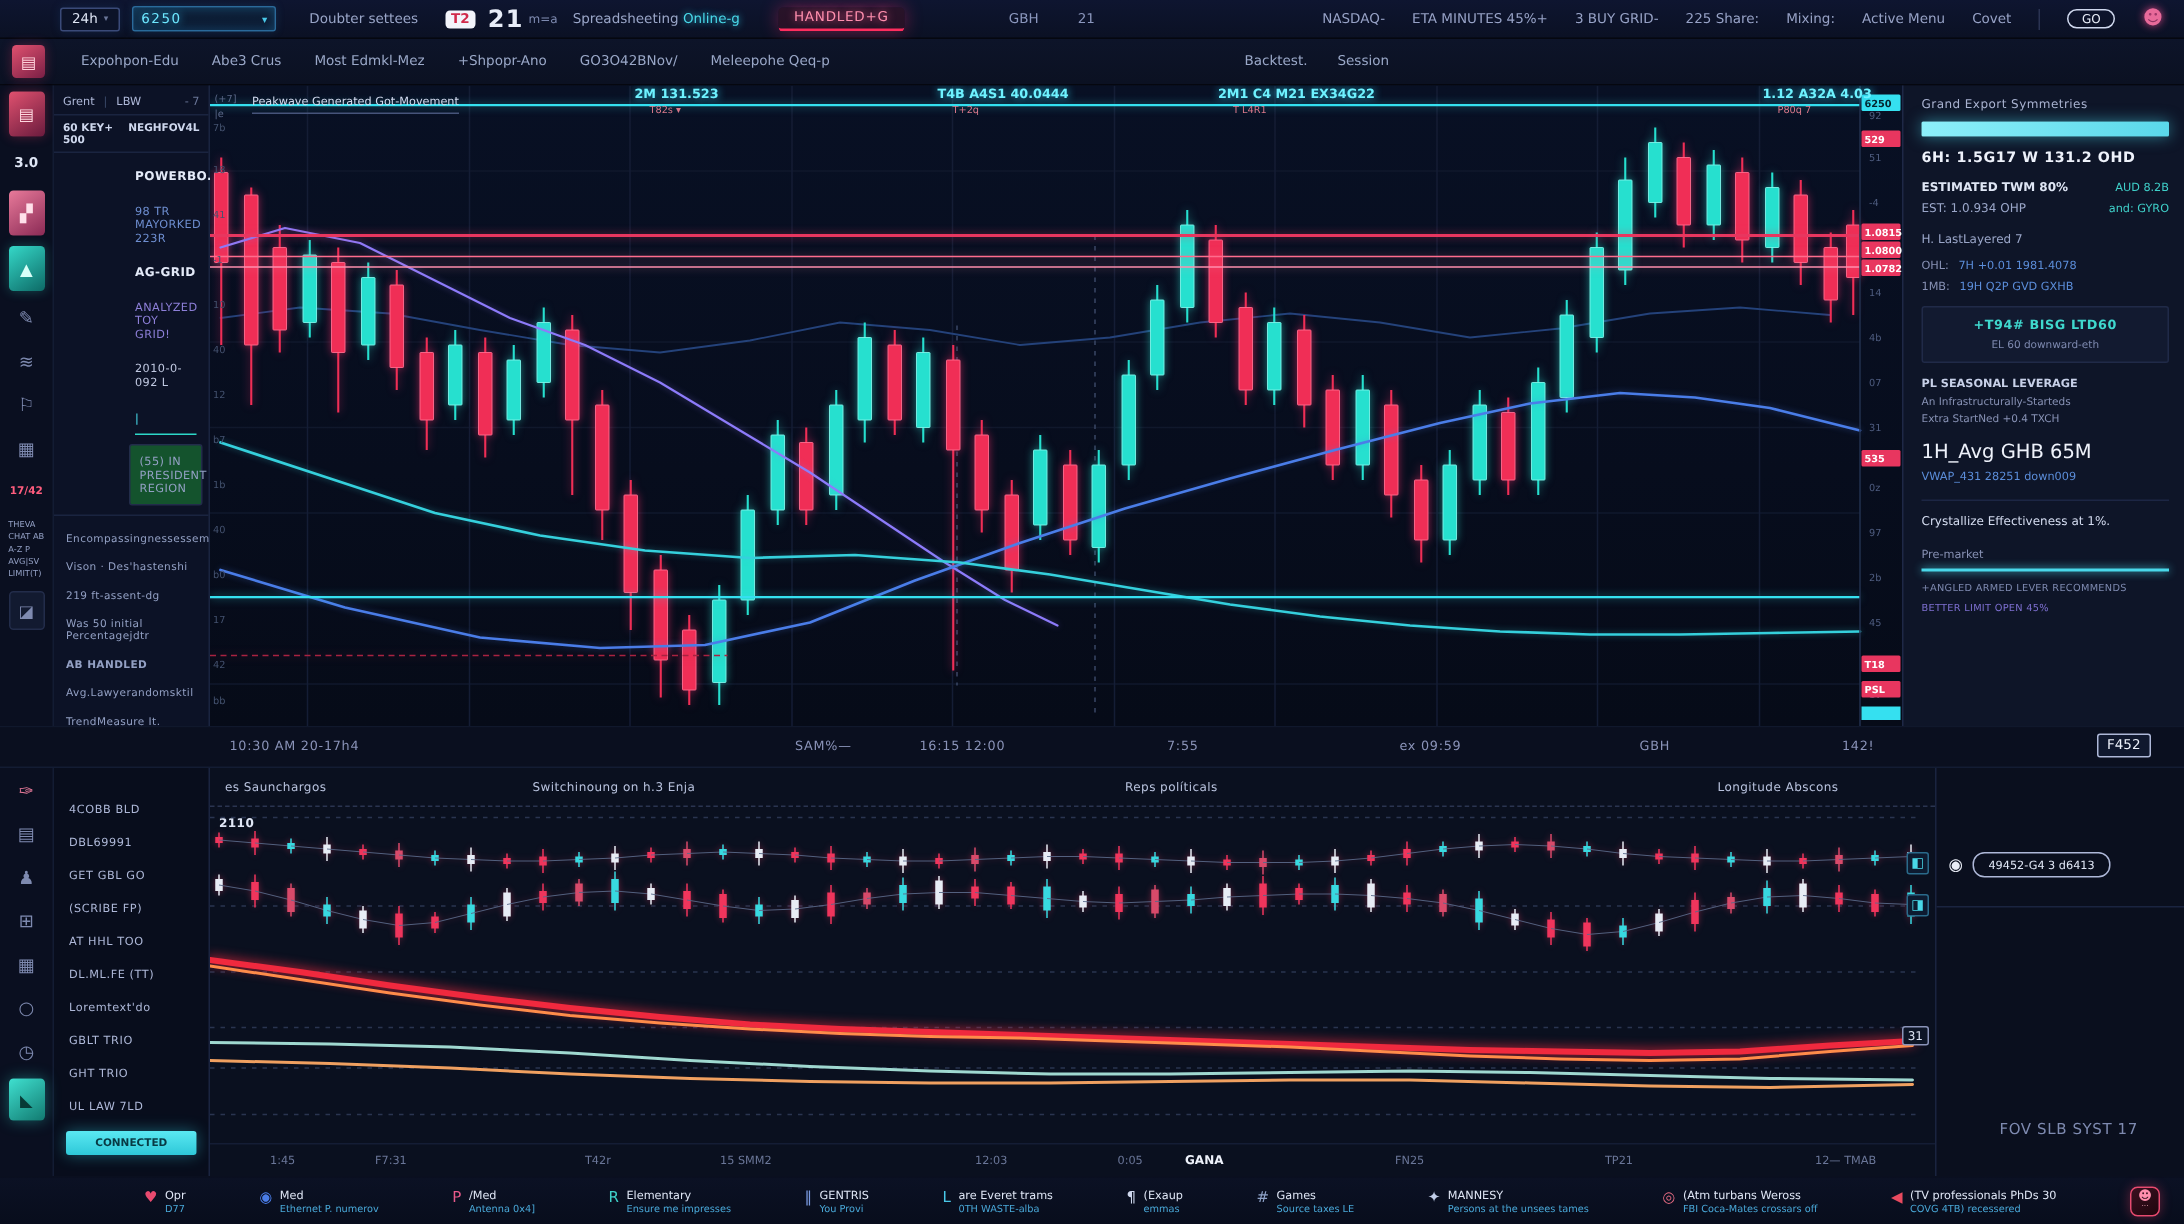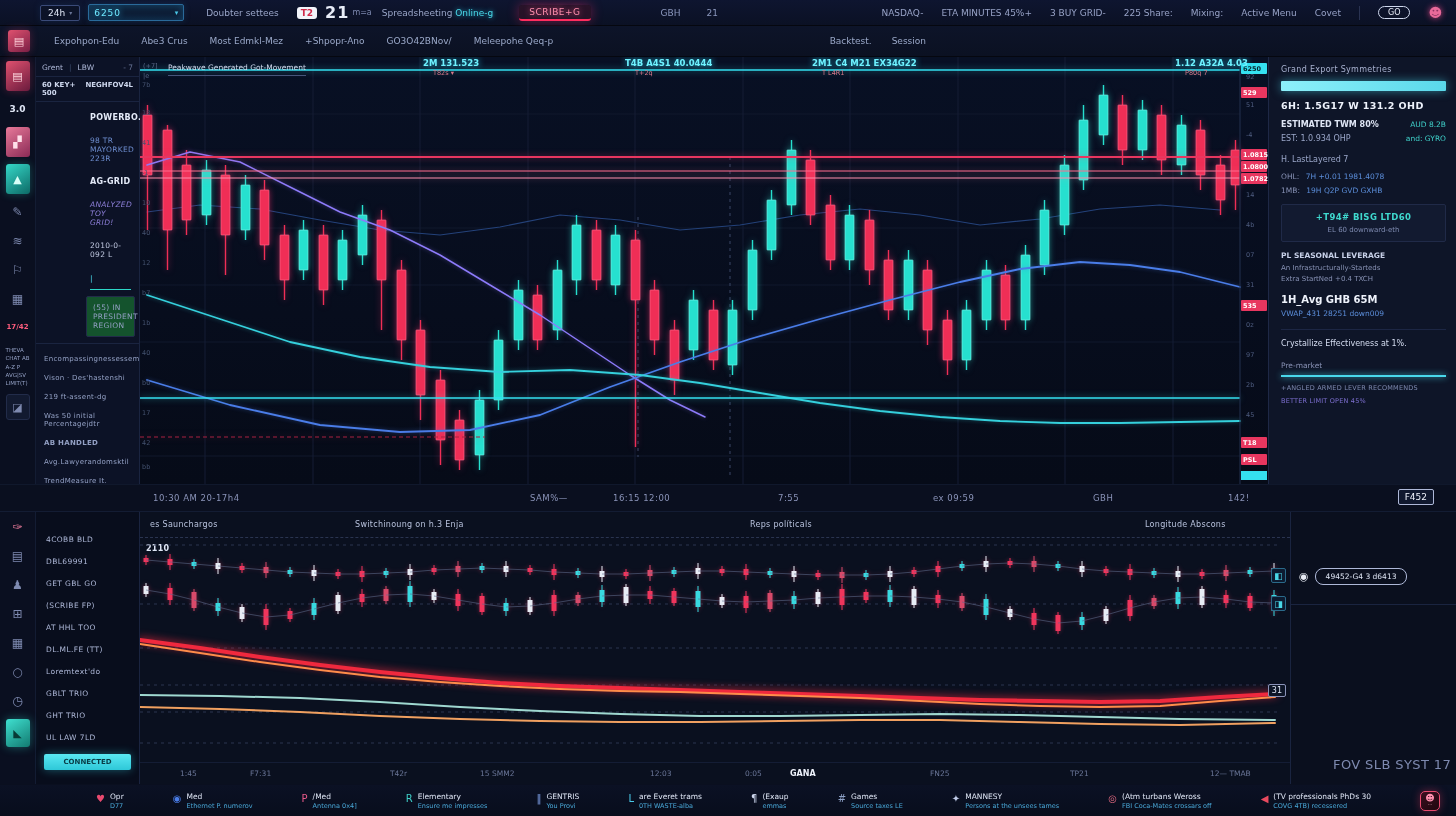--- a/index.html
+++ b/index.html
@@ -69,21 +69,21 @@
   .watchlist{width:104px;flex:0 0 104px;background:#0c1226;border-right:1px solid #1a2440;
     font-size:7.5px;display:flex;flex-direction:column;}
   .wl-tabs{display:flex;align-items:center;gap:6px;padding:6px 6px 4px;color:#aeb8d8;border-bottom:1px solid #1a2440;}
   .wl-tabs .div{color:#3a4a6a;}
   .wl-sub{display:flex;justify-content:space-between;padding:4px 6px;color:#cfd8ee;font-weight:bold;
     font-size:7px;border-bottom:1px solid #1a2440;}
   .wl-list{padding:4px 0;margin-left:46px;}
   .wl-item{padding:7px 8px;color:#aeb8d8;letter-spacing:.3px;}
   .wl-bold{color:#e4eaf8;font-weight:bold;font-size:8px;}
   .wl-blue{color:#6e8ed0;}
-  .wl-purple{color:#8d7fd8;font-style:italic;}
+  .wl-purple{color:#8d7fd8;}
   .wl-plain{color:#c0c8e0;}
   .wl-input{border-bottom:1px solid #2dd8c8;margin:2px 8px 6px;padding:6px 0;color:#49e0f0;}
   .wl-box{background:#14532d;border:1px solid #222c4a;margin:2px 4px;border-radius:2px;color:#93a0c4;padding:6px;}
   .wl-list2{border-top:1px solid #1a2440;padding:5px 0;}
   .wl-list2 .wl-item{padding:5.5px 8px;font-size:7px;color:#93a0c4;}
   .wl-teal{color:#3fd0c9;}
   .wl-bold2{color:#dfe6f5;font-weight:bold;}
   .wl-footer{margin-top:auto;border-top:1px solid #1a2440;padding:7px 8px;color:#b8c2dd;font-size:7.5px;}
 
   
@@ -111,21 +111,21 @@
   .op-link{margin-bottom:5px;font-size:7.5px;}
   .op-link .k{color:#8791b4;margin-right:4px;}
   .op-link .v{color:#5b8dd9;}
   .op-box{background:#121a30;border:1px solid #202a48;border-radius:2px;padding:7px 8px;margin:9px 0;text-align:center;}
   .op-s2t{color:#3fd8ce;font-weight:bold;font-size:8.5px;letter-spacing:.4px;}
   .op-s2s{color:#7e8ab0;font-size:7px;margin-top:4px;}
   .op-s3t{color:#c7d0e8;font-weight:bold;font-size:7.5px;}
   .op-s3a{font-size:7px;color:#8791b4;margin-top:4px;}
   .op-s3b{font-size:7px;color:#8791b4;margin-top:3px;}
   .op-s4{margin-top:11px;}
-  .op-s4t{color:#eef2fb;font-weight:bold;font-size:10px;}
+  .op-s4t{color:#eef2fb;font-weight:normal;font-size:13px;}
   .op-s4v{color:#5b8dd9;font-size:7.5px;margin-top:4px;}
   .op-s5{border-top:1px solid #1c2644;margin-top:11px;padding-top:9px;color:#d4dcf0;font-size:8px;}
   .op-s6h{margin-top:13px;color:#8791b4;font-size:7.5px;}
   .op-rule{height:2px;background:#49d8ea;box-shadow:0 0 6px #49d8ea;margin:5px 0 7px;}
   .op-s6a{font-size:6.5px;color:#7e8ab0;letter-spacing:.2px;}
   .op-s6b{font-size:6.5px;color:#7d6fd0;margin-top:5px;letter-spacing:.2px;}
 
   
   .timeaxis{height:27px;flex:0 0 27px;background:#0a0f1f;border-bottom:1px solid #131c33;position:relative;}
   .ta-inner{position:absolute;left:145px;top:0;width:1120px;height:100%;}
@@ -149,21 +149,21 @@
   .bc-xlabel.hl{color:#eef2fb;font-weight:bold;font-size:8px;}
   .mini-badge{position:absolute;right:4px;width:15px;height:15px;border:1px solid #2a6a8a;border-radius:2px;
     background:#0d1b30;color:#49d8e8;font-size:9px;display:flex;align-items:center;justify-content:center;z-index:4;}
   .mini-box31{position:absolute;right:4px;border:1px solid #8a93b8;border-radius:2px;background:#0d1526;
     color:#dfe6f5;font-size:8px;padding:1px 3px;z-index:4;}
   .bright-panel{width:166px;flex:0 0 166px;border-left:1px solid #1a2440;background:#0a0f1e;position:relative;}
   .br-pillrow{position:absolute;top:56px;left:8px;display:flex;align-items:center;gap:6px;}
   .br-ico{color:#e8ecf5;font-size:11px;}
   .br-pill{border:1px solid #aeb8d8;border-radius:8px;color:#dfe6f5;font-size:7.5px;padding:3px 10px;}
   .br-rule{position:absolute;top:92px;left:0;width:100%;border-top:1px solid #1a2440;}
-  .br-footer{position:absolute;bottom:12px;left:10px;font-size:13px;color:#7e8ab0;letter-spacing:.4px;padding-left:32px;}
+  .br-footer{position:absolute;bottom:25px;left:10px;font-size:10px;color:#7e8ab0;letter-spacing:.4px;padding-left:32px;}
 
   
   .taskbar{height:31px;flex:0 0 31px;background:linear-gradient(180deg,#0b1124,#080d1c);
     display:flex;align-items:center;padding:0 16px 0 96px;gap:0;}
   .task-item{display:flex;align-items:flex-start;gap:5px;flex:1 1 auto;}
   .t-icon{font-size:10px;line-height:1;margin-top:2px;}
   .t-txt{display:flex;flex-direction:column;gap:1px;}
   .t-title{font-size:7.5px;color:#dfe6f5;white-space:nowrap;}
   .t-sub{font-size:6.5px;color:#49a8d8;white-space:nowrap;}
   .tb-endtile{flex:0 0 auto;width:20px;height:20px;border-radius:5px;background:linear-gradient(145deg,#3a1020,#20060e);
@@ -186,21 +186,21 @@
       <span class="car">▾</span>
     </div>
     <span class="tb-label">Doubter settees</span>
     <span class="tb-badge">T2</span>
     <span class="tb-big">21</span>
     <span class="tb-small">m=a</span>
     <span class="tb-status">
       <span>Spreadsheeting</span>
       <b>Online-g</b>
     </span>
-    <span class="tb-analyze">SCRIBE+G</span>
+    <span class="tb-analyze">HANDLED+G</span>
     <div class="tb-center">
 
     <span>GBH</span>
         <span>21</span>
       </div>
     <div class="tb-right">
       <span style="display:flex;gap:18px;align-items:center;">
 
       <span>NASDAQ-</span>
           <span>ETA MINUTES 45%+</span>

